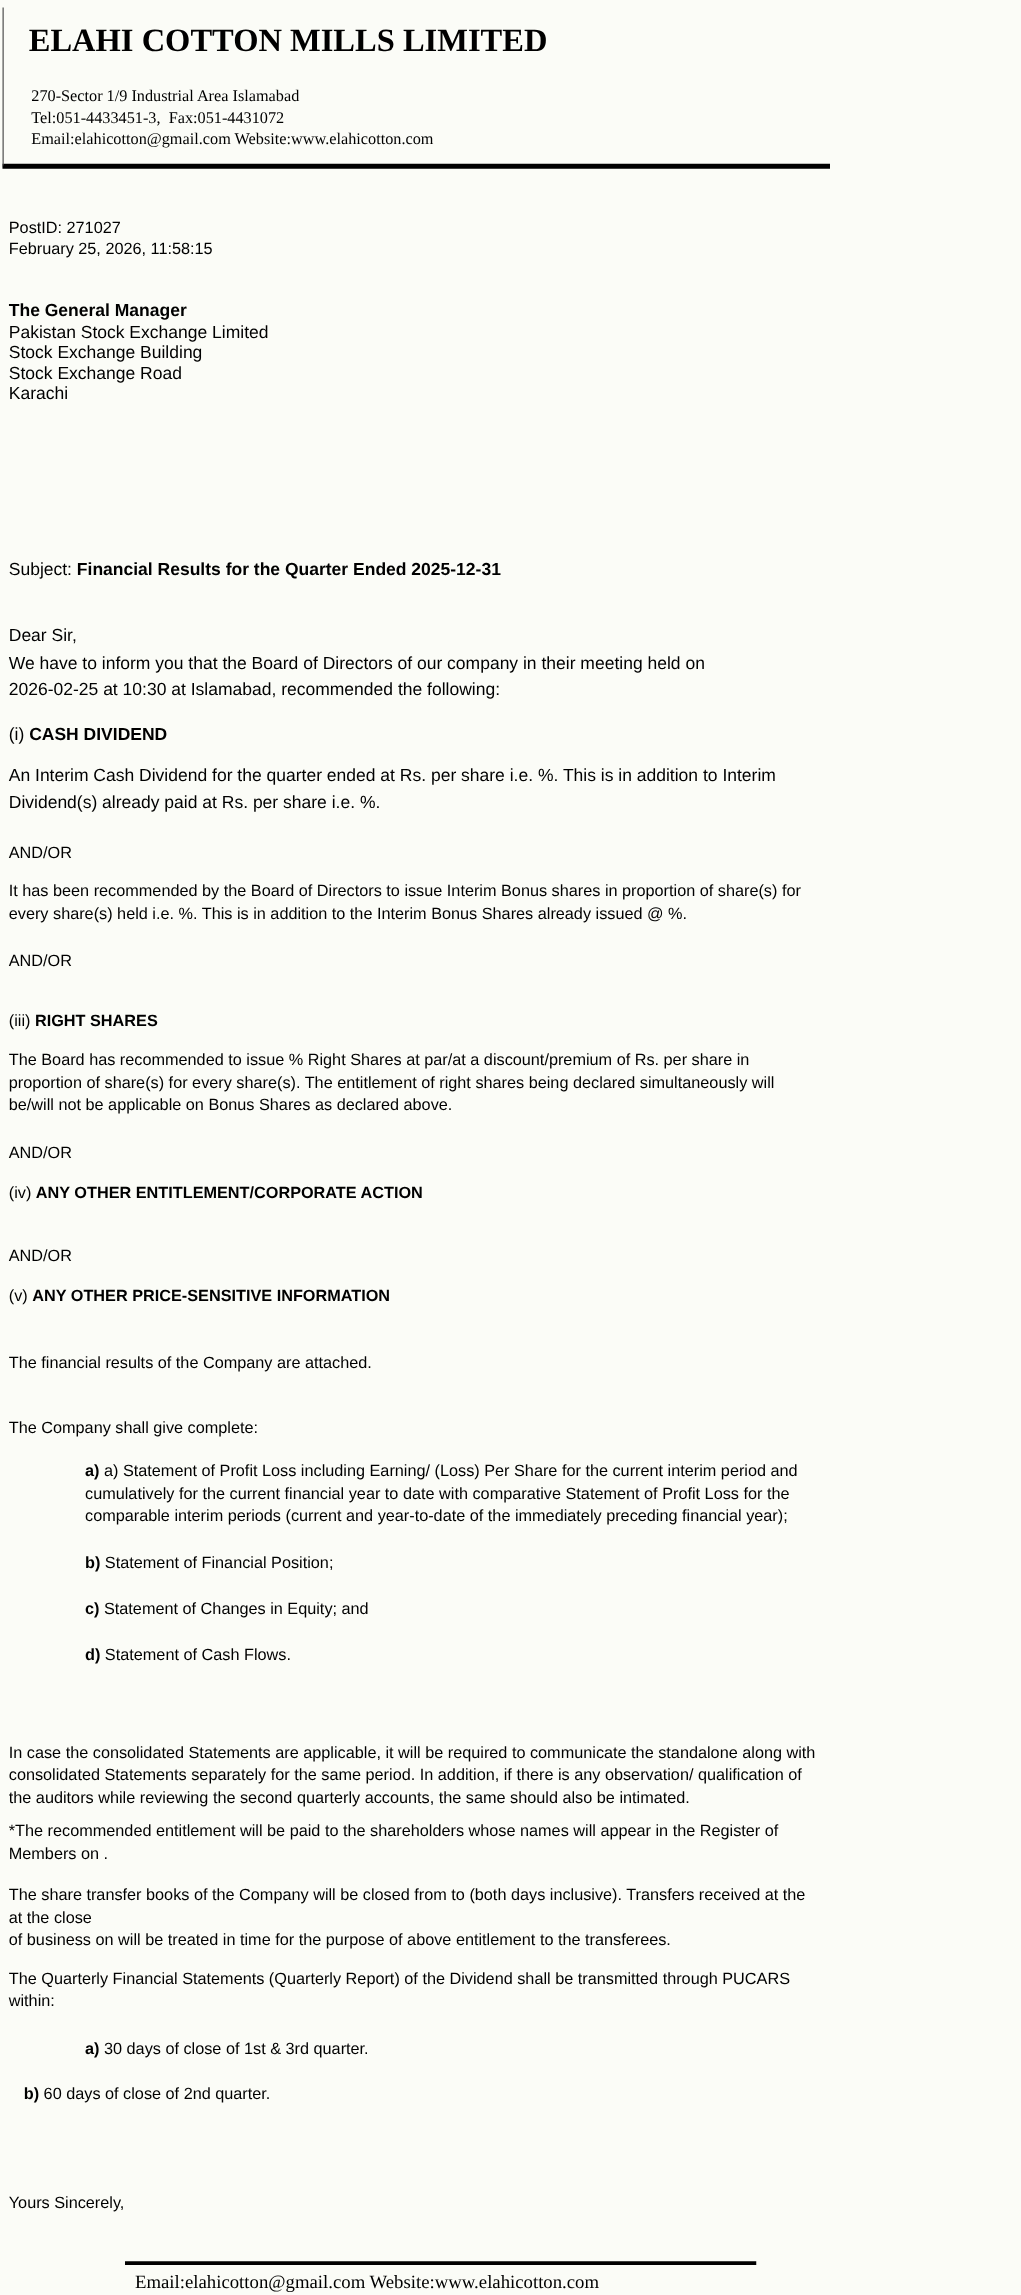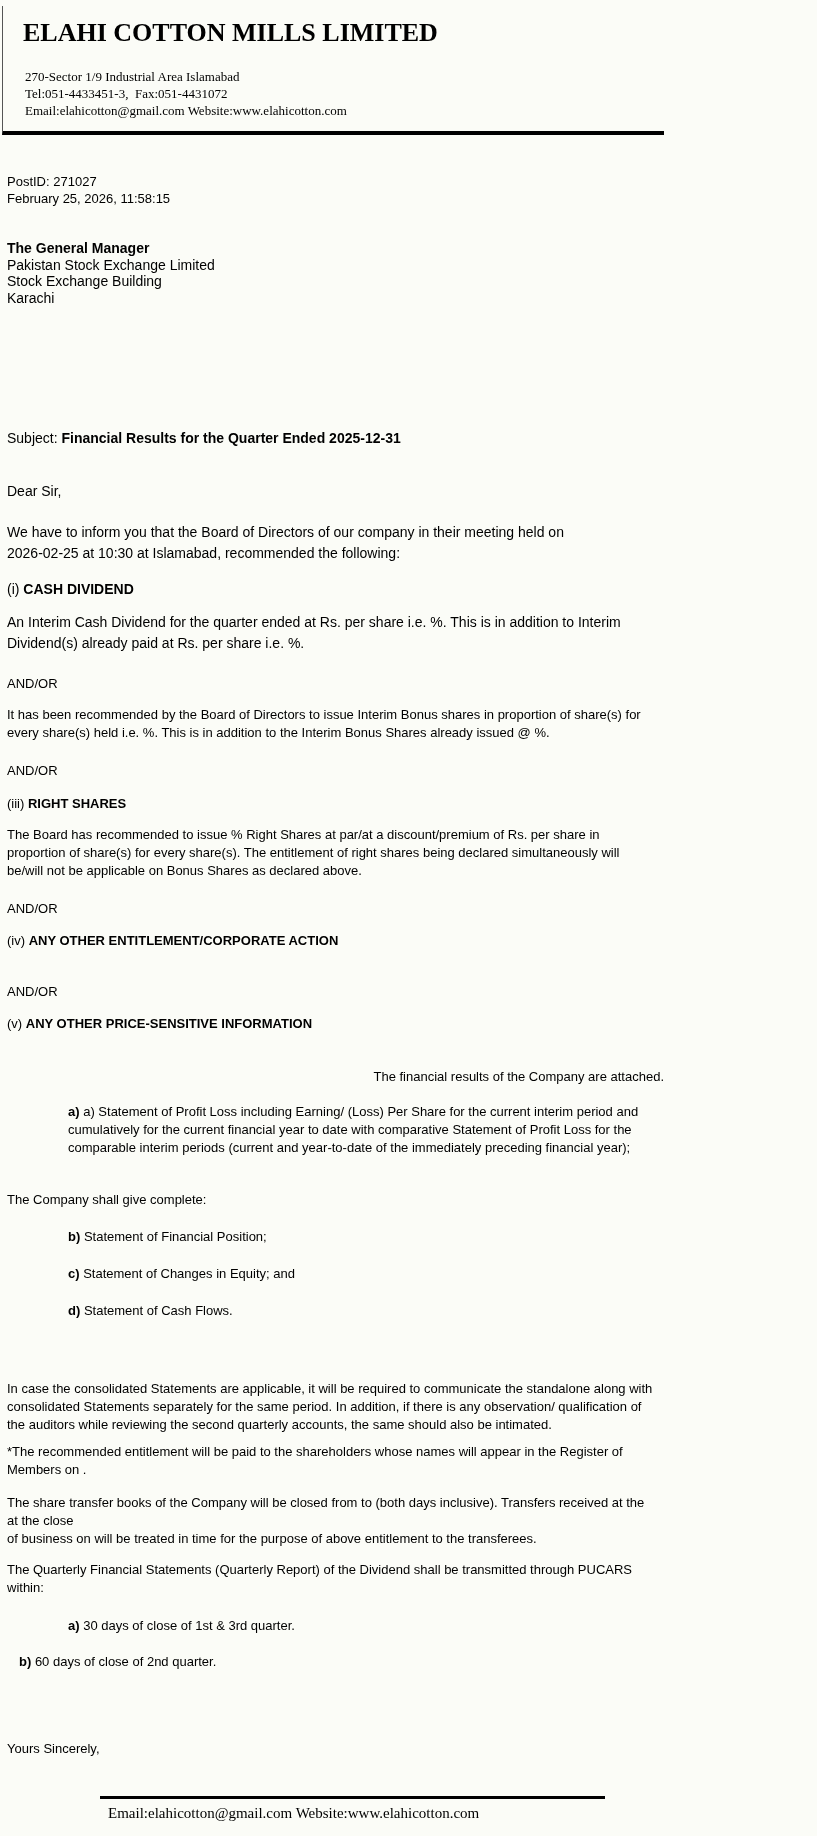--- a/index.html
+++ b/index.html
@@ -69,47 +69,48 @@
 
     <div class="meta">
       <div>PostID: 271027</div>
       <div>February 25, 2026, 11:58:15</div>
     </div>
 
     <div class="recipient">
       <div class="b">The General Manager</div>
       <div>Pakistan Stock Exchange Limited</div>
       <div>Stock Exchange Building</div>
+      <div>Stock Exchange Road</div>
       <div>Karachi</div>
     </div>
 
     <div class="t14" style="margin-top:122px;">
       <span>Subject:</span>
       <span class="b">Financial Results for the Quarter Ended 2025-12-31</span>
     </div>
 
     <div class="t14" style="margin-top:32px;">Dear Sir,</div>
-    <div class="t14 pre" style="margin-top:20px;">We have to inform you that the Board of Directors of our company in their meeting held on
+    <div class="t14 pre" style="margin-top:1px;">We have to inform you that the Board of Directors of our company in their meeting held on
 2026-02-25 at 10:30 at Islamabad, recommended the following:</div>
 
     <div class="t14" style="margin-top:15px;">
       <span>(i)</span>
       <span class="b">CASH DIVIDEND</span>
     </div>
     <div class="t14 pre" style="margin-top:12px;">An Interim Cash Dividend for the quarter ended at Rs. per share i.e. %. This is in addition to Interim
 Dividend(s) already paid at Rs. per share i.e. %.</div>
 
     <div class="andor" style="margin-top:21px;">AND/OR</div>
 
     <div class="t13 pre" style="margin-top:13px;">It has been recommended by the Board of Directors to issue Interim Bonus shares in proportion of share(s) for
 every share(s) held i.e. %. This is in addition to the Interim Bonus Shares already issued @ %.</div>
 
     <div class="andor" style="margin-top:20px;">AND/OR</div>
 
-    <div class="t13" style="margin-top:15px;">
+    <div class="t13" style="margin-top:30px;">
       <span>(iii)</span>
       <span class="b">RIGHT SHARES</span>
     </div>
     <div class="t13 pre" style="margin-top:13px;">The Board has recommended to issue % Right Shares at par/at a discount/premium of Rs. per share in
 proportion of share(s) for every share(s). The entitlement of right shares being declared simultaneously will
 be/will not be applicable on Bonus Shares as declared above.</div>
 
     <div class="andor" style="margin-top:20px;">AND/OR</div>
 
     <div class="t13" style="margin-top:14px;">
@@ -117,29 +118,29 @@
       <span class="b">ANY OTHER ENTITLEMENT/CORPORATE ACTION</span>
     </div>
 
     <div class="andor" style="margin-top:33px;">AND/OR</div>
 
     <div class="t13" style="margin-top:14px;">
       <span>(v)</span>
       <span class="b">ANY OTHER PRICE-SENSITIVE INFORMATION</span>
     </div>
 
-    <div class="t13" style="margin-top:35px;text-align:right;">The financial results of the Company are attached.</div>
+    <div class="t13" style="margin-top:35px;">The financial results of the Company are attached.</div>
+
+    <div class="t13" style="margin-top:34px;">The Company shall give complete:</div>
 
     <div class="t13 indent" style="margin-top:17px;">
       <span class="b">a)</span><span class="pre"> a) Statement of Profit Loss including Earning/ (Loss) Per Share for the current interim period and
 cumulatively for the current financial year to date with comparative Statement of Profit Loss for the
 comparable interim periods (current and year-to-date of the immediately preceding financial year);</span>
     </div>
-
-    <div class="t13" style="margin-top:34px;">The Company shall give complete:</div>
     <div class="t13 indent" style="margin-top:19px;">
       <span class="b">b)</span><span class="pre"> Statement of Financial Position;</span>
     </div>
     <div class="t13 indent" style="margin-top:19px;">
       <span class="b">c)</span><span class="pre"> Statement of Changes in Equity; and</span>
     </div>
     <div class="t13 indent" style="margin-top:19px;">
       <span class="b">d)</span><span class="pre"> Statement of Cash Flows.</span>
     </div>
 

